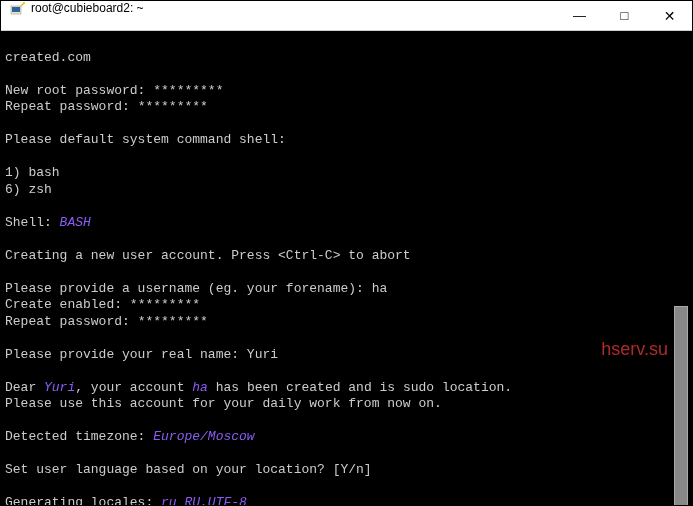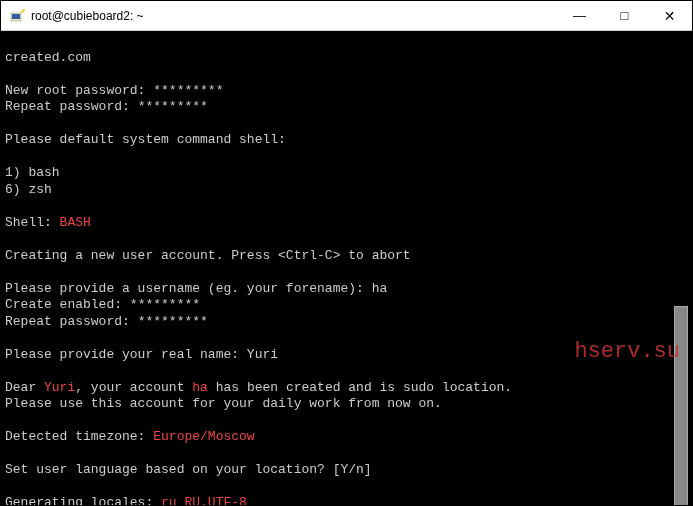--- a/index.html
+++ b/index.html
@@ -10,21 +10,21 @@
   font-family: "Consolas", "Courier New", monospace;
   position: relative;
   overflow: hidden;
   border: 1px solid #000;
 }
 .titlebar {
   height: 30px;
   background: #fff;
   border-bottom: 1px solid #d0d0d0;
   display: flex;
-  align-items: center;
+  align-items: flex-start;
   padding: 0 0 0 8px;
 }
 .titlebar-icon {
   width: 16px;
   height: 16px;
   margin-right: 6px;
   display: flex;
   align-items: center;
   justify-content: center;
 }
@@ -57,37 +57,37 @@
   color: #ccc;
   font-size: 13px;
   line-height: 16.5px;
   padding: 2px 4px;
   white-space: pre;
   overflow: hidden;
 }
 .terminal-content {
   position: relative;
 }
-.g { color: #ef4444; }
+.g { color: #8b5cf6; font-style: italic; }
 .scrollbar {
   position: absolute;
   right: 4px;
   top: 275px;
   width: 14px;
   height: 200px;
   background: #888;
   border: 1px solid #aaa;
 }
 .watermark {
   position: absolute;
-  right: 12px;
+  right: 24px;
   top: 338px;
   color: #cc3333;
-  font-family: Liberation Mono, monospace;
-  font-size: 22px;
+  font-family: Liberation Sans, sans-serif;
+  font-size: 18px;
   opacity: 0.85;
   pointer-events: none;
 }
 </style>
 </head>
 <body>
 
 <div class="titlebar">
   <span class="titlebar-icon">
     <svg viewBox="0 0 16 16">

